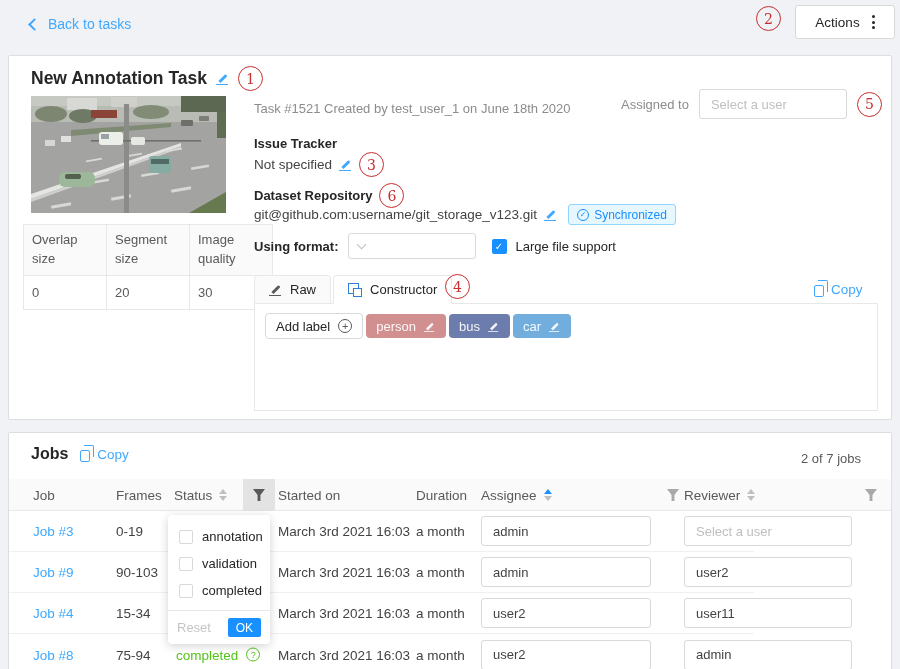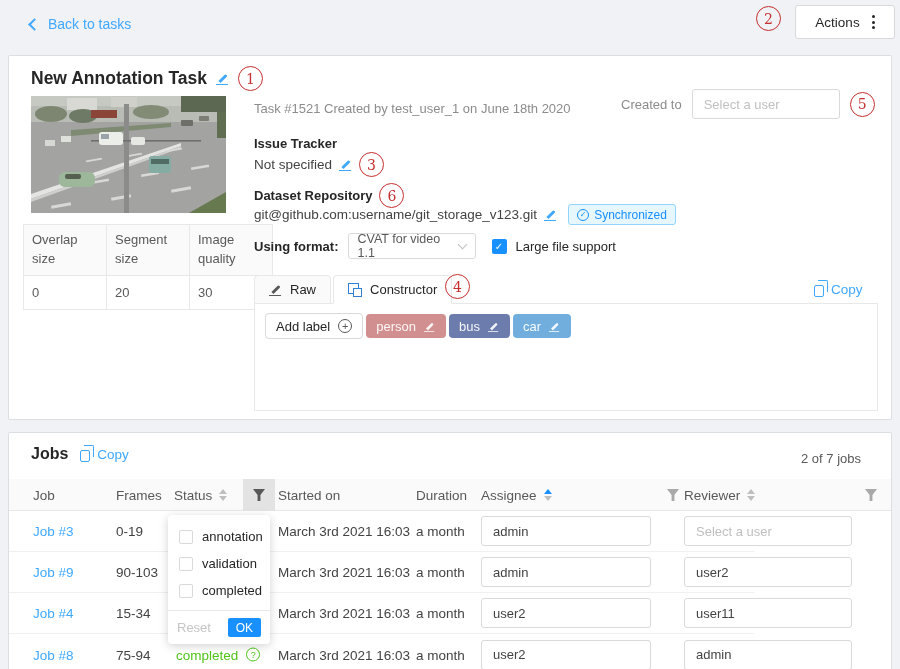--- a/index.html
+++ b/index.html
@@ -208,21 +208,21 @@
       <td>0</td>
       <td>20</td>
       <td>30</td>
     </tr>
   </tbody>
     </table>
 
   <div class="meta">Task #1521 Created by test_user_1 on June 18th 2020</div>
 
   <div class="assigned">
-    <span class="lbl">Created to</span>
+    <span class="lbl">Assigned to</span>
     <input class="ui" style="width: 148px;" placeholder="Select a user">
     <div class="ann" style="border-color: rgb(198, 47, 47); color: rgb(198, 47, 47);">5</div>
   </div>
 
   <div class="blabel abs" style="left:245px; top:80px;">Issue Tracker</div>
   <div class="row-flex abs" style="left:245px; top:96px;">
     <span style="font-size:13.5px; color:#434343;">Not specified</span>
     <span class="pencil c-blue"></span>
     <div class="ann" style="border-color: rgb(198, 47, 47); color: rgb(198, 47, 47);">3</div>
   </div>
@@ -236,21 +236,20 @@
     <span class="pencil c-blue"></span>
     <span class="synctag">
       <span class="ccircle"></span>
       <span>Synchronized</span>
     </span>
   </div>
 
   <div class="row-flex abs" style="left:245px; top:177px; gap:9px;">
     <span class="blabel">Using format:</span>
     <div class="fmt-select">
-      <span>CVAT for video 1.1</span>
       <span class="chevdown"></span>
     </div>
     <span class="cb-on" style="margin-left:7px;"></span>
     <span style="font-size:13px;">Large file support</span>
   </div>
 
   <div class="tabs">
     <div class="tab">
       <span class="pencil c-dark"></span>
       <span>Raw</span>

